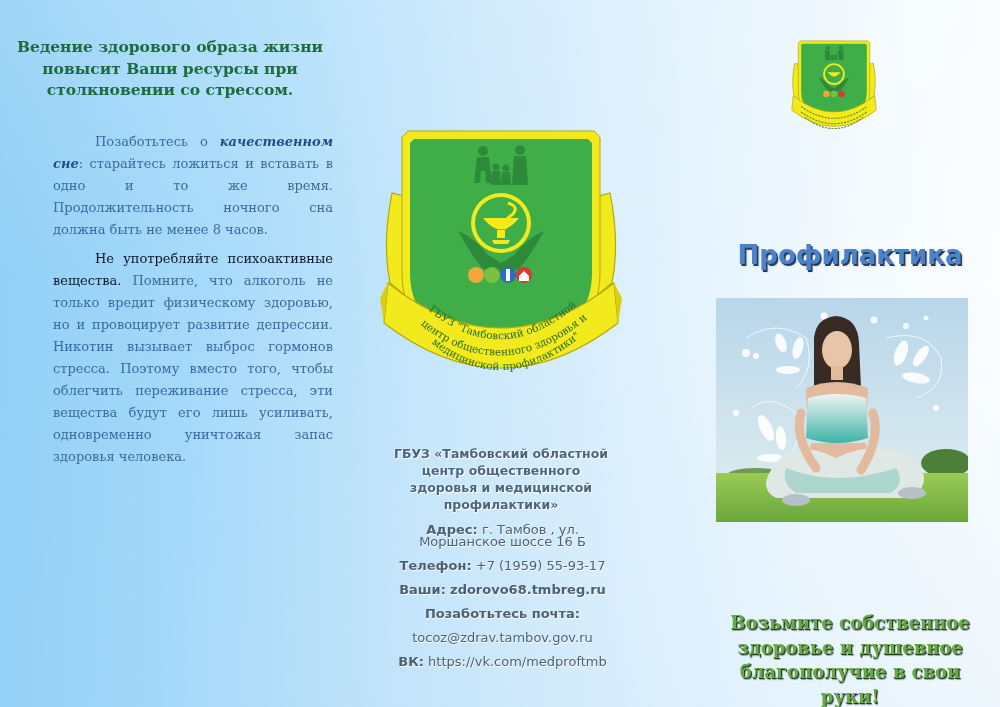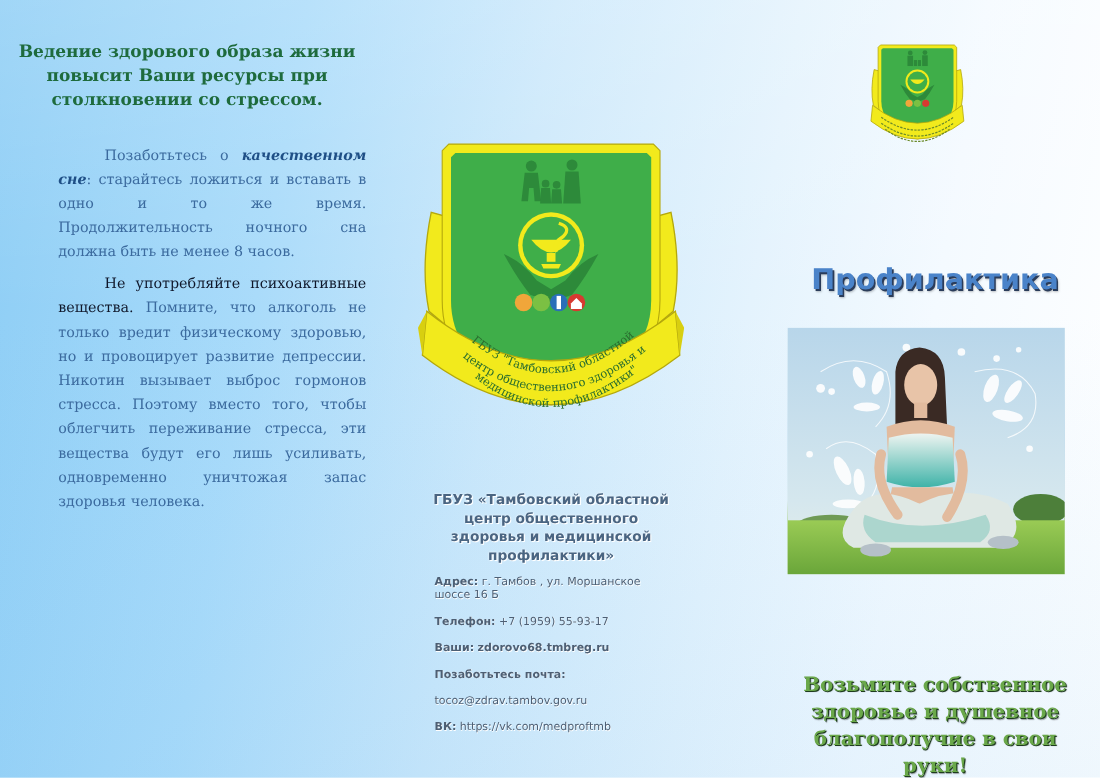--- a/index.html
+++ b/index.html
@@ -52,23 +52,24 @@
       font-weight: bold;
       font-size: 12.5px;
       line-height: 17px;
       color: #4a6582;
       text-shadow: 1px 1px 0 #ffffff, 0 0 2px #ffffff;
       margin-top: 36px;
     }
     .contacts {
       position: absolute; left: 395px; top: 524px; width: 215px;
       font-family: "DejaVu Sans", sans-serif;
-      font-size: 10px;
+      font-size: 13px;
       color: #4d5f74;
       text-shadow: 0.5px 0.5px 0 #ffffff;
+      text-align: center;
     }
     .contact-row { line-height: 12px; margin-bottom: 12px; }
     .contact-row .lbl { font-weight: bold; }
 
     
     .emblem-small {
       position: absolute; left: 790px; top: 38px; width: 88px; height: 92px;
     }
     .main-title {
       position: absolute; left: 715px; top: 198px; width: 270px;

